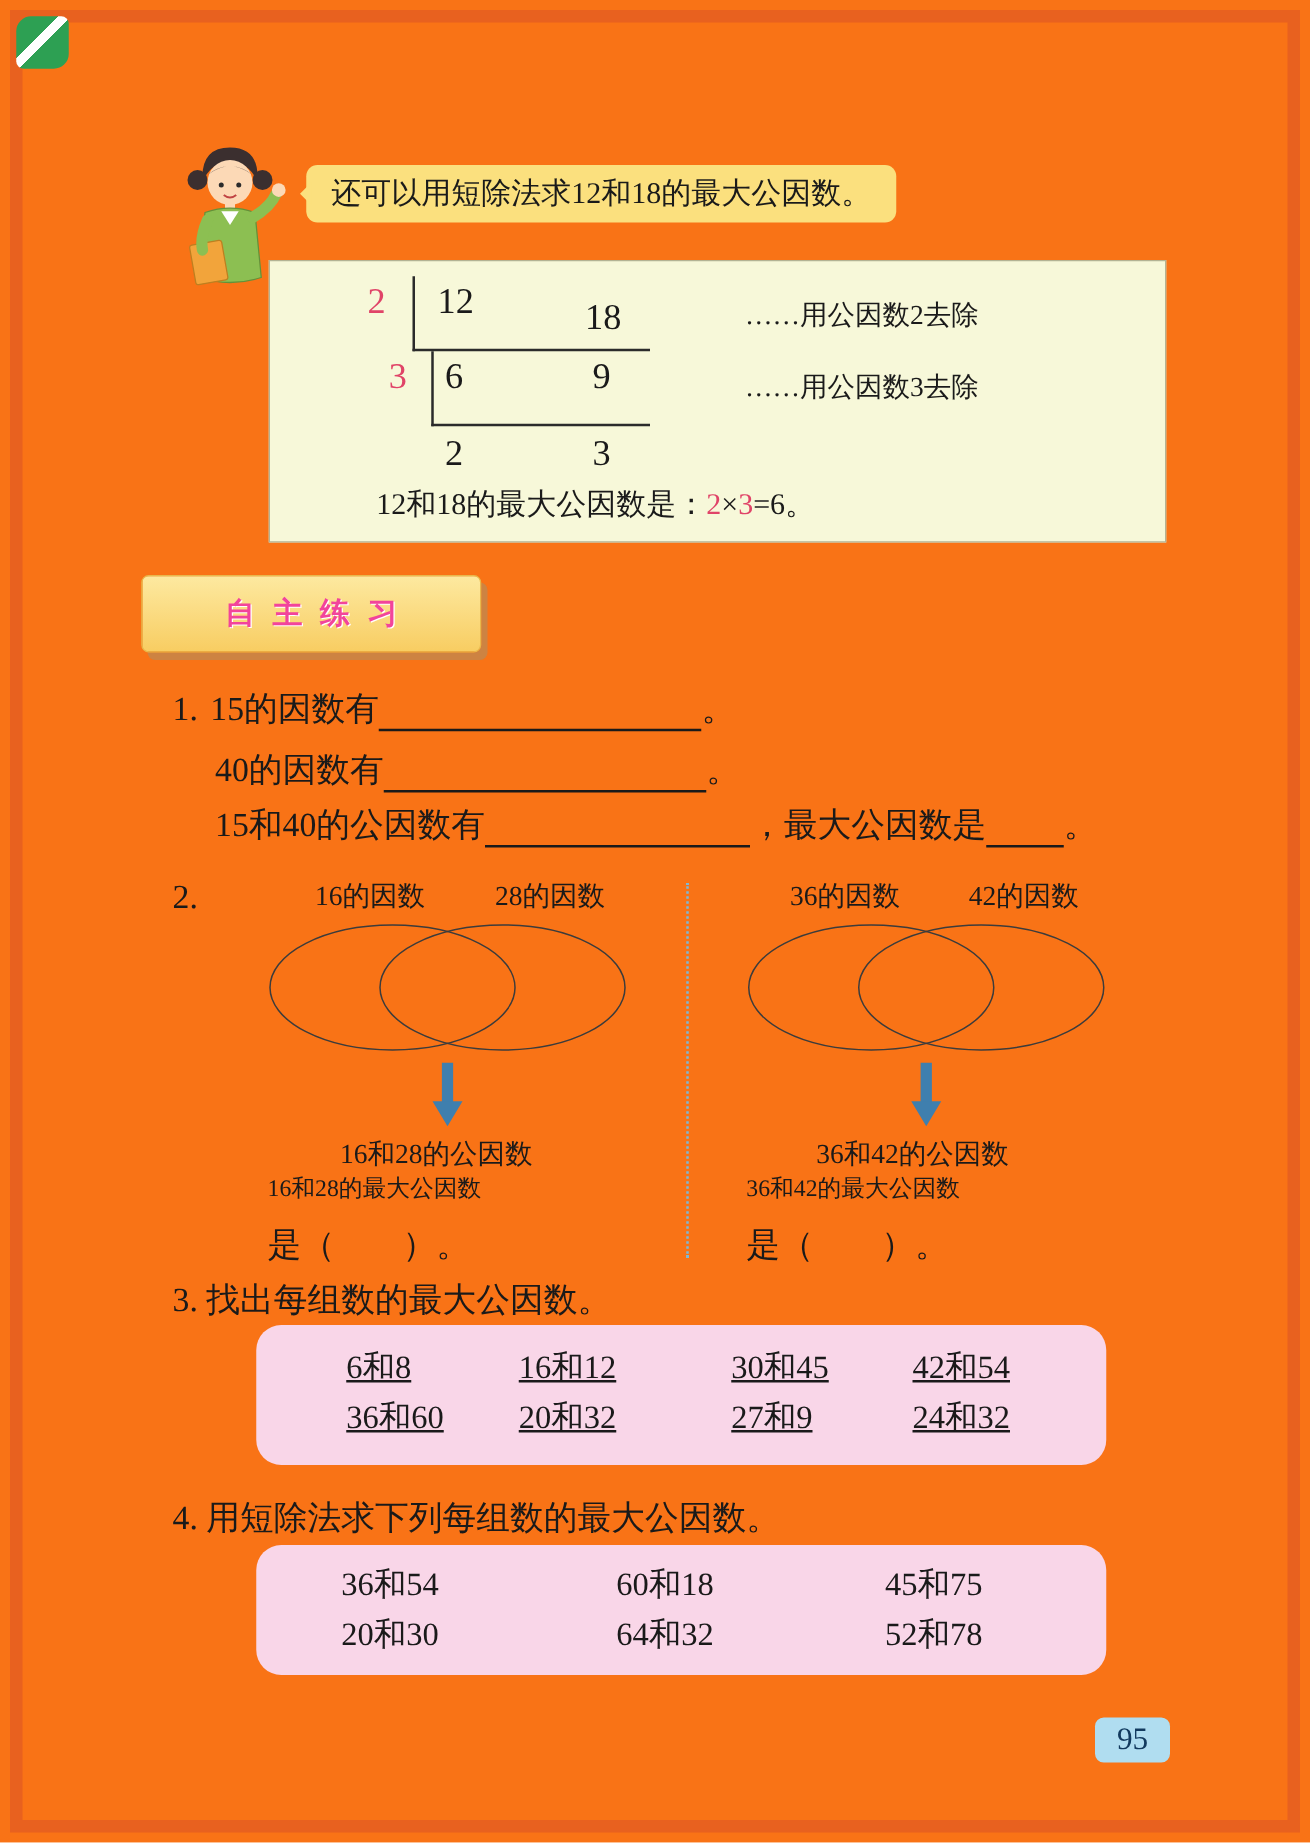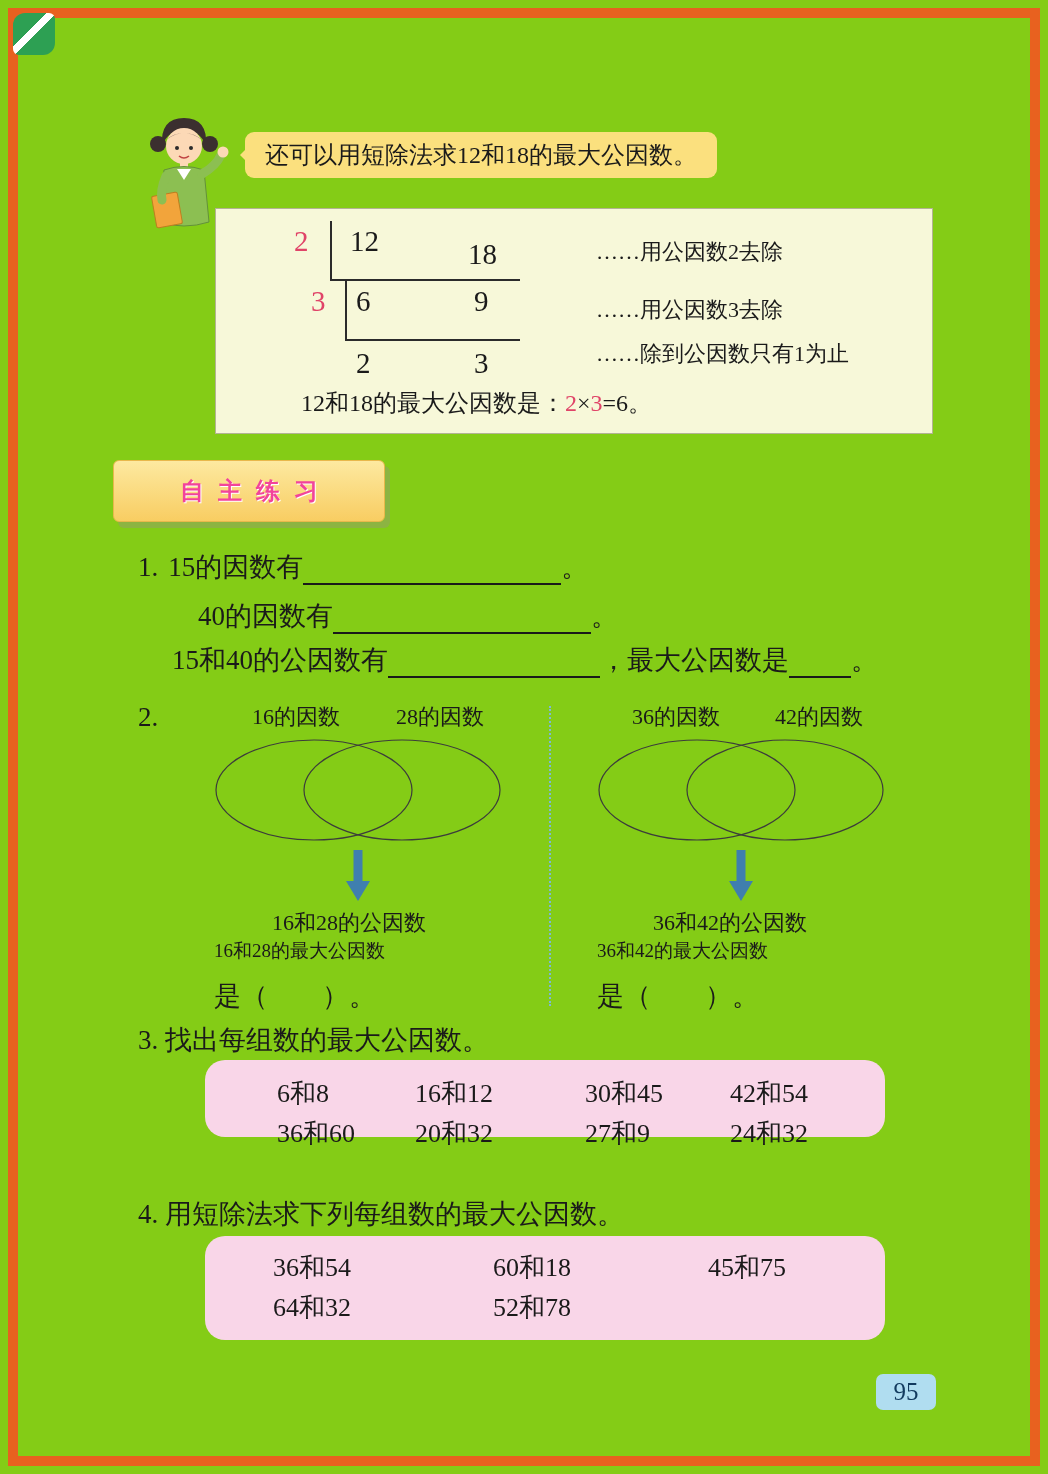--- a/index.html
+++ b/index.html
@@ -1,17 +1,17 @@
 <!DOCTYPE html>
 <html><head>
 <meta charset="utf-8">
 <style>
   html,body{margin:0;padding:0;background:#fff;}
   body{font-family:"Liberation Serif","DejaVu Serif",serif;color:#1a1a1a;}
-  .page{position:relative;width:1048px;height:1474px;background:#84cc16;overflow:hidden;}
+  .page{position:relative;width:1048px;height:1474px;background:#f97316;overflow:hidden;}
   .frame{position:absolute;inset:8px;border:10px solid #e8611f;pointer-events:none;}
   .corner-ornament{position:absolute;left:13px;top:13px;width:42px;height:42px;
     border-radius:12px 6px 12px 6px;
     background:linear-gradient(135deg,#2da053 40%,#ffffff 40%,#ffffff 52%,#2da053 52%);}
   
   .teacher{position:absolute;left:130px;top:106px;width:108px;height:132px;}
   
   .bubble{position:absolute;left:245px;top:132px;width:472px;height:46px;background:#fbe07e;
     border-radius:9px;text-align:center;line-height:46px;font-size:24px;}
   .bubble::before{content:"";position:absolute;left:-14px;top:14px;border:9px solid transparent;
@@ -44,22 +44,22 @@
   .venn-col .vlabel{position:absolute;font-size:22px;white-space:nowrap;}
   .venn-col svg.venn{position:absolute;left:8px;top:30px;}
   .venn-col svg.arrow{position:absolute;top:148px;}
   .venn-col .vcap{position:absolute;top:206px;font-size:22px;white-space:nowrap;}
   .venn-col .vres1{position:absolute;left:14px;top:236px;font-size:19px;white-space:nowrap;}
   .venn-col .vres2{position:absolute;left:14px;top:276px;font-size:27px;white-space:nowrap;}
   .divider{position:absolute;left:549px;top:706px;height:300px;border-left:2px dotted #7db9d7;}
   
   .pinkbox{position:absolute;left:205px;width:680px;background:#f9d6e8;border-radius:20px;
     display:grid;font-size:26px;}
-  .pb3{top:1060px;height:77px;grid-template-columns:138px 170px 145px auto;
-    padding:16px 0 0 72px;grid-auto-rows:40px;box-sizing:border-box;}
+  .pb3{top:1060px;height:112px;grid-template-columns:138px 170px 145px auto;
+    padding:16px 0 0 72px;grid-auto-rows:40px;box-sizing:border-box;text-decoration:underline;}
   .pb4{top:1236px;height:104px;grid-template-columns:220px 215px auto;
     padding:14px 0 0 68px;grid-auto-rows:40px;box-sizing:border-box;}
   
   .pagenum{position:absolute;left:876px;top:1374px;width:60px;height:36px;background:#b0ddf0;
     border-radius:7px;text-align:center;line-height:36px;font-size:25px;color:#123a5e;}
 </style>
 </head>
 <body>
 
 <div class="page">
@@ -98,35 +98,34 @@
     <span class="sd-note" style="left:380px;top:28px;">……用公因数2去除</span>
 
     <span class="sd-num red" style="left:95px;top:76px;">3</span>
     <div class="bracket bk2"></div>
     <span class="sd-num" style="left:140px;top:76px;">6</span>
     <span class="sd-num" style="left:258px;top:76px;">9</span>
     <span class="sd-note" style="left:380px;top:86px;">……用公因数3去除</span>
 
     <span class="sd-num" style="left:140px;top:138px;">2</span>
     <span class="sd-num" style="left:258px;top:138px;">3</span>
-    <span class="sd-note" style="left:380px;top:130px;">……除到公因数只有1为止</span>
 
     <div class="sd-conc">
       <span>12和18的最大公因数是：</span><span class="red">2</span><span>×</span><span class="red">3</span><span>=6。</span>
     </div>
   </div>
 
   <div class="sec-hdr">
     <span>自主练习</span>
   </div>
 
   <div class="tline" style="left:138px;top:549px;">
     <span class="qnum">1.</span><span>15的因数有</span><span class="blank bl-long"></span><span>。</span>
   </div>
-  <div class="tline" style="left:172px;top:598px;margin-left:26px;">
+  <div class="tline" style="left:172px;top:598px;">
     <span>40的因数有</span><span class="blank bl-long"></span><span>。</span>
   </div>
   <div class="tline" style="left:172px;top:642px;text-align:right;">
     <span>15和40的公因数有</span><span class="blank bl-mid"></span><span>，最大公因数是</span><span class="blank bl-short"></span><span>。</span>
   </div>
 
   <div class="tline" style="left:138px;top:702px;">
     <span>2.</span>
   </div>
 
@@ -174,20 +173,21 @@
     <span>20和32</span>
     <span>27和9</span>
     <span>24和32</span>
   </div>
 
   <div class="tline" style="left:138px;top:1196px;">4. 用短除法求下列每组数的最大公因数。</div>
   <div class="pinkbox pb4">
     <span>36和54</span>
     <span>60和18</span>
     <span>45和75</span>
+    <span>20和30</span>
     <span>64和32</span>
     <span>52和78</span>
   </div>
 
   <div class="pagenum">
     <span>95</span>
   </div>
 </div>
 
 </body></html>

